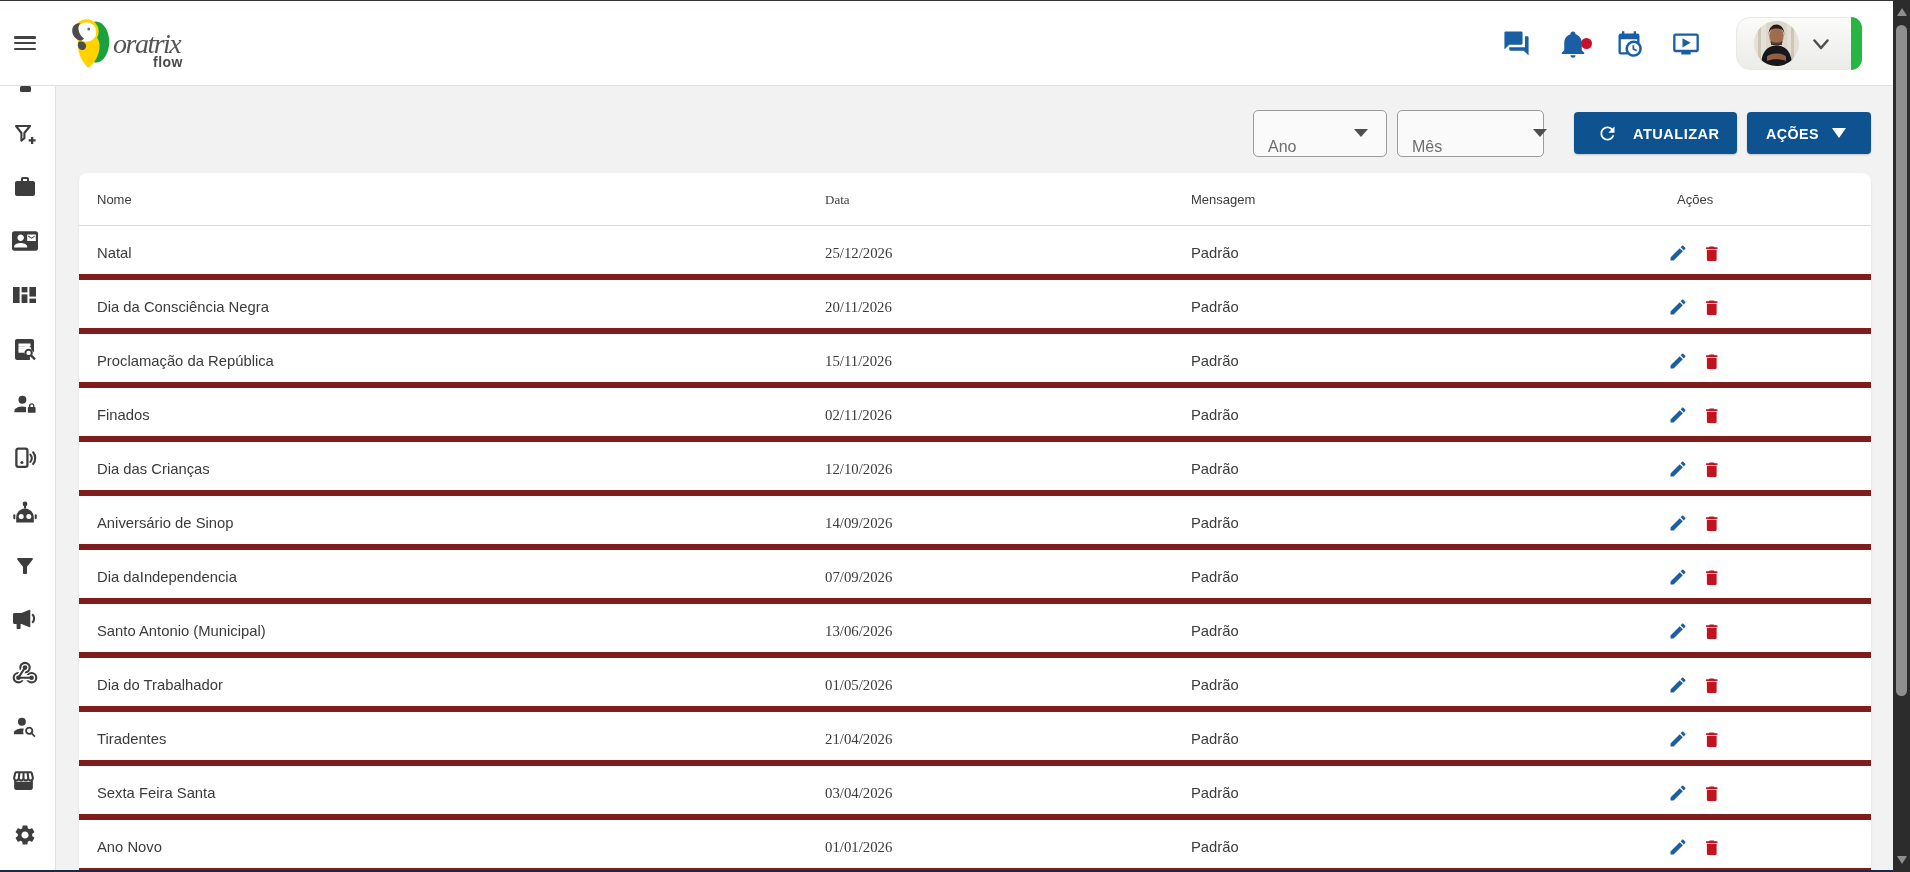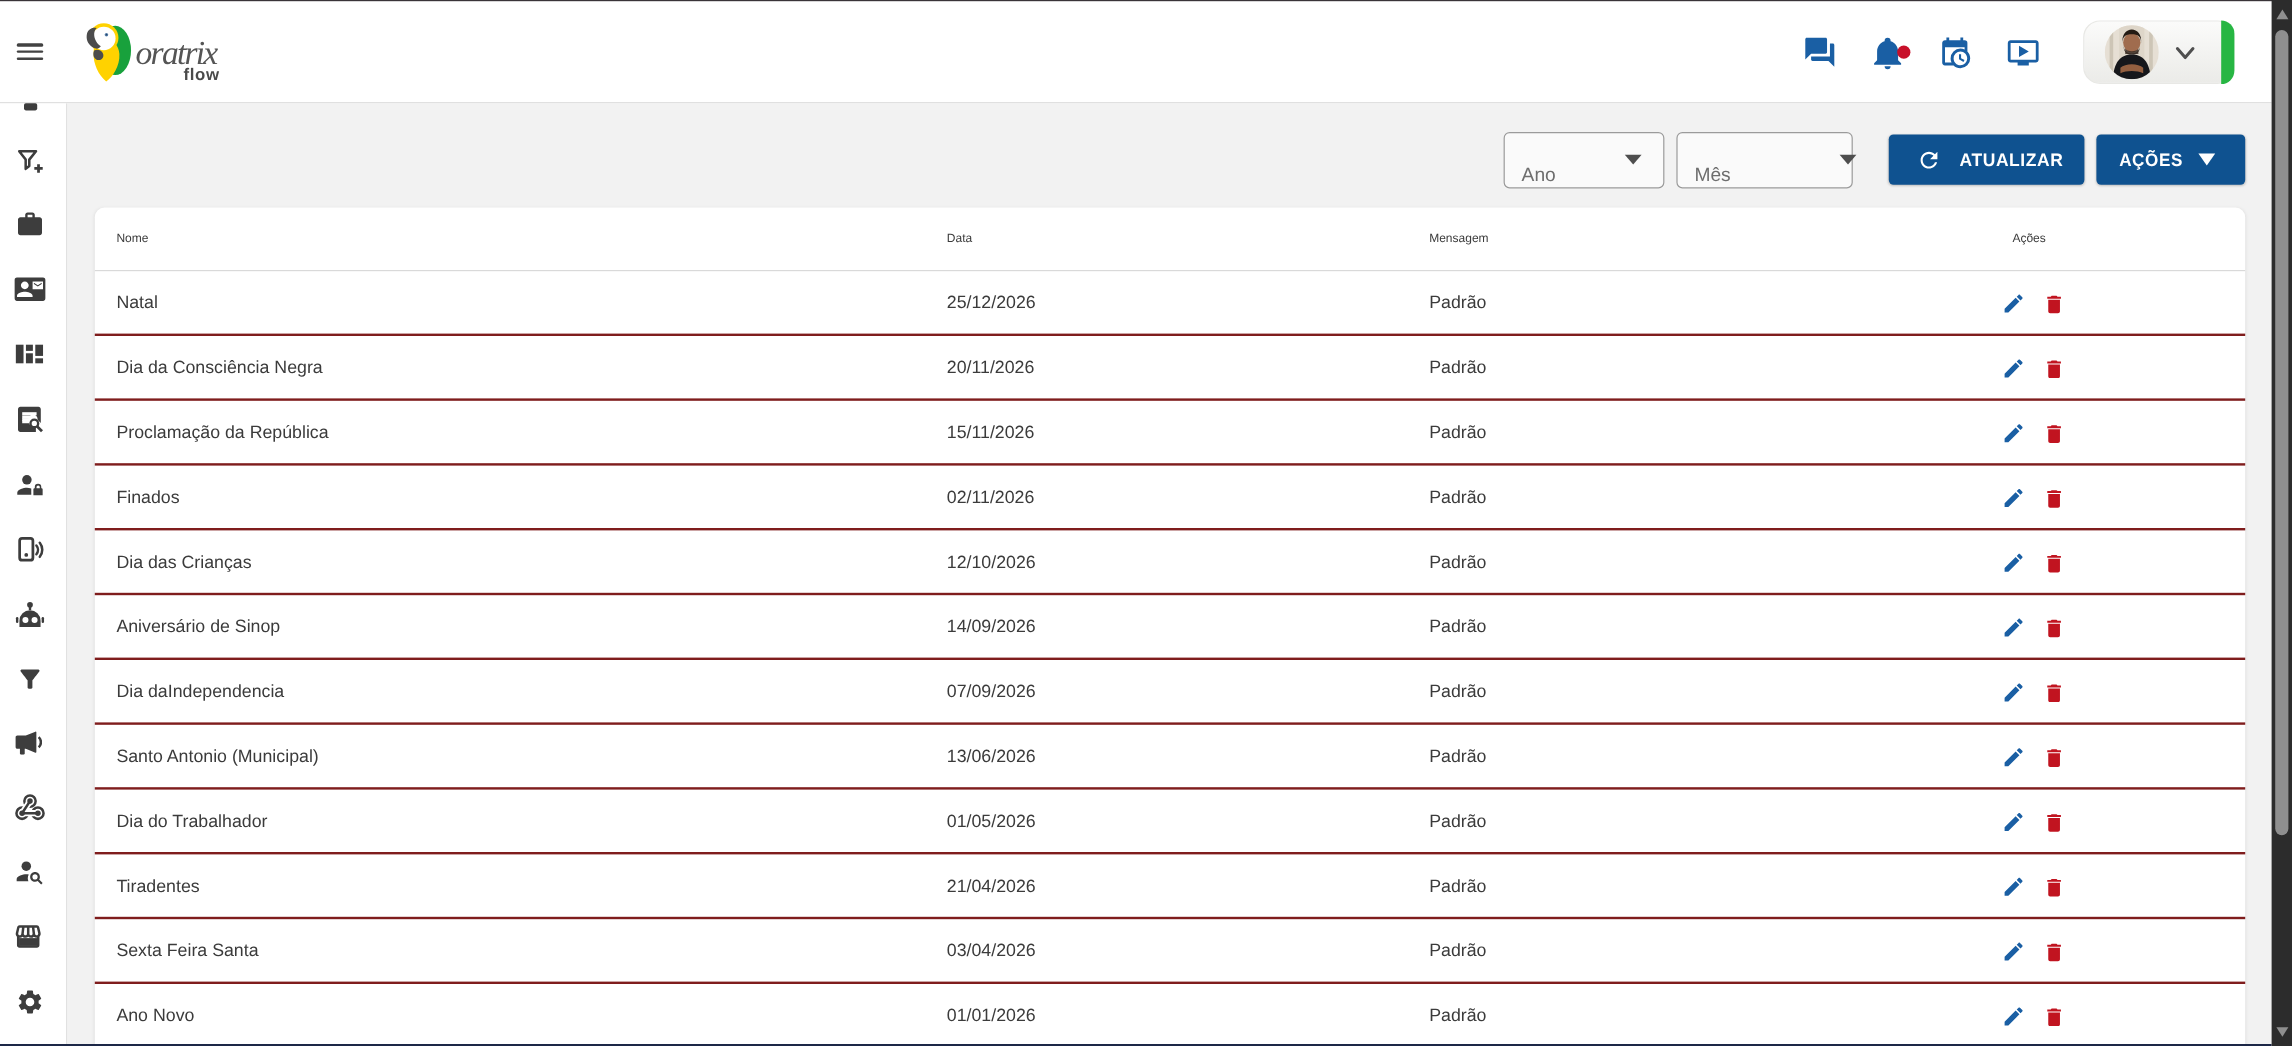--- a/index.html
+++ b/index.html
@@ -14,24 +14,24 @@
   
   .hbar { position:absolute; left:14px; width:22px; height:2.6px; border-radius:1.3px; background:#424242; }
   
   .sel { position:absolute; top:110px; height:47px; background:#fafafa; border:1px solid #9b9b9b; border-radius:5px; color:#6e6e6e; font-size:16px; display:flex; align-items:flex-end; }
   .sel .lbl { padding-left:14px; }
   .caret { position:absolute; width:0; height:0; border-left:7px solid transparent; border-right:7px solid transparent; border-top:8px solid #4e4e4e; }
   .btn { position:absolute; top:112px; height:42px; background:#0f5290; border-radius:4px; color:#fff; font-size:15px; font-weight:bold; letter-spacing:0.5px; display:flex; align-items:center; box-shadow:0 1px 2px rgba(0,0,0,0.2);text-align:right; }
   
   #card { position:absolute; left:79px; top:173px; width:1792px; height:699px; background:#fff; border-radius:8px 8px 0 0; box-shadow:0 1px 3px rgba(0,0,0,0.08); }
   .hrow { position:absolute; left:0; top:0; width:100%; height:53px; border-bottom:1px solid #d9d9d9; }
-  .hcell { position:absolute; top:0; height:53px; line-height:53px; font-size:10px; color:#3b3b3b; }
-  .row { position:absolute; left:0; width:100%; height:54px; border-bottom:2px solid #7f1d1d; }
+  .hcell { position:absolute; top:0; height:53px; line-height:53px; font-size:13px; color:#3b3b3b; }
+  .row { position:absolute; left:0; width:100%; height:54px; border-bottom:6px solid #7f1d1d; }
   .cell { position:absolute; top:0; height:54px; line-height:54px; font-size:14.8px; color:#3b3b3b; white-space:nowrap; }
-  .c1 { left:18px; } .c2 { left:710px; } .c3 { left:1112px; } .c4 { left:1598px; }
+  .c1 { left:18px; } .c2 { left:746px;font-family:Liberation Serif, serif; } .c3 { left:1112px; } .c4 { left:1598px; }
   .rowicons { position:absolute; top:0; height:54px; left:0; width:100%; }
   .pic { position:absolute; left:1588.5px; top:17px; }
   .tic { position:absolute; left:1622.8px; top:17.5px; }
   
   #vscroll { position:absolute; left:1893px; top:0; width:17px; height:872px; background:#2c2c2c; z-index:60; }
   #vthumb { position:absolute; left:3px; top:25px; width:11px; height:671px; background:#8f8f8f; border-radius:5.5px; }
   .sarrow { position:absolute; left:3.5px; width:0; height:0; border-left:5px solid transparent; border-right:5px solid transparent; }
   #bottombar { position:absolute; left:0; top:869.5px; width:1893px; height:2.5px; background:#1d2847; z-index:55; }
 </style>
 </head>

